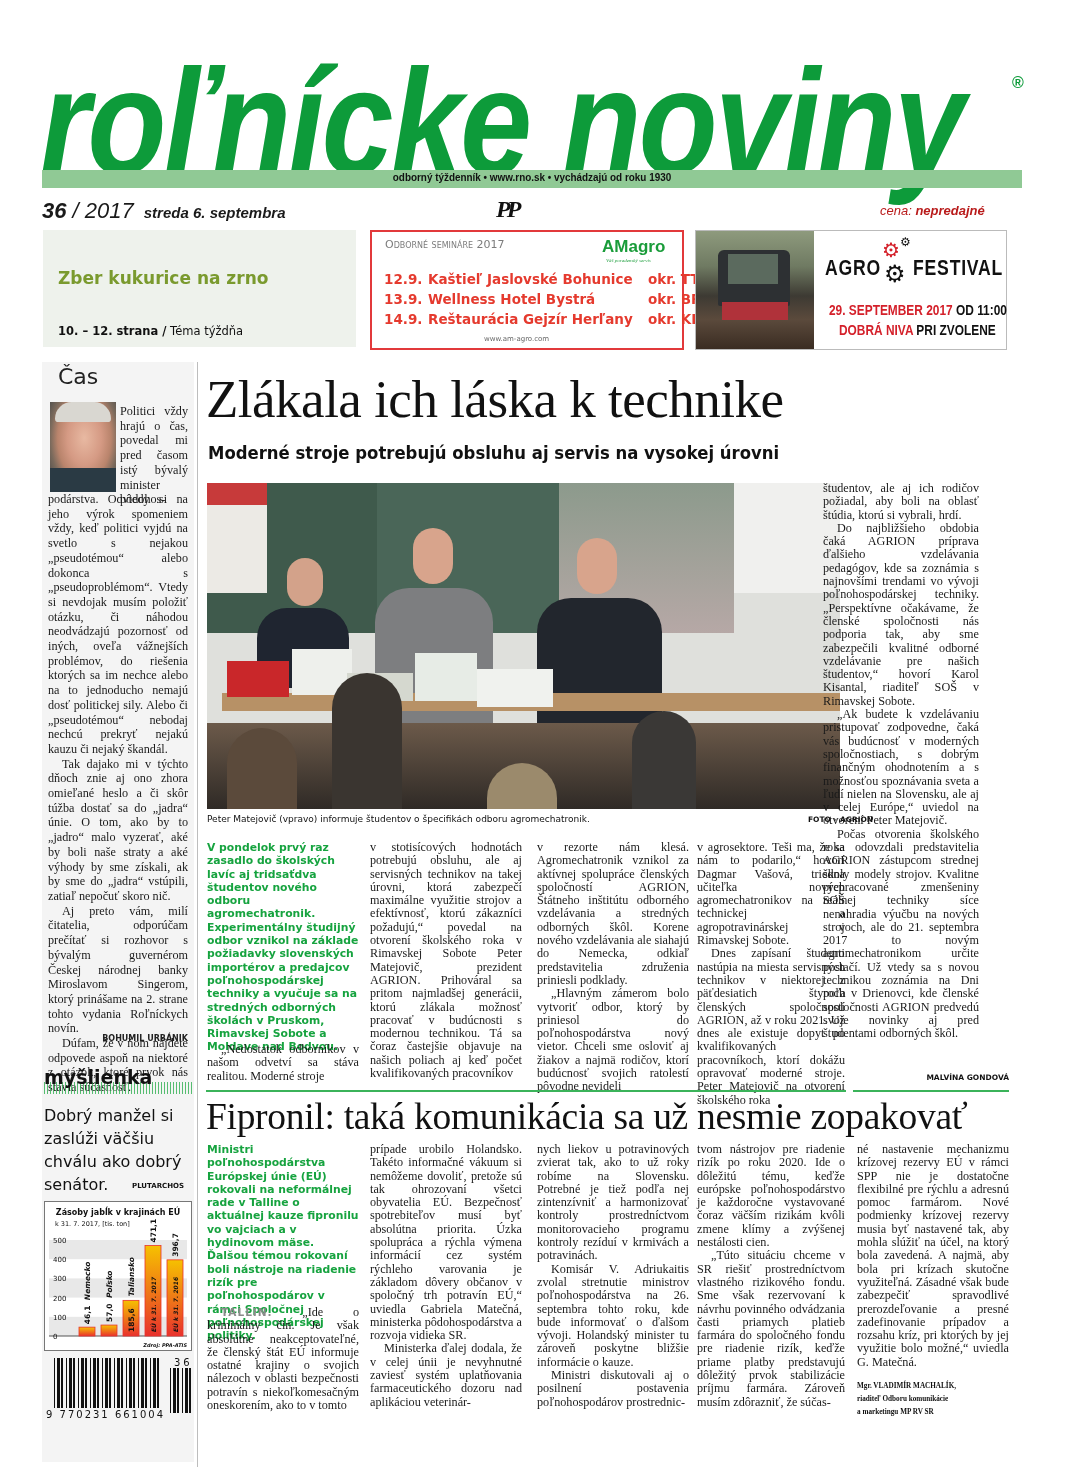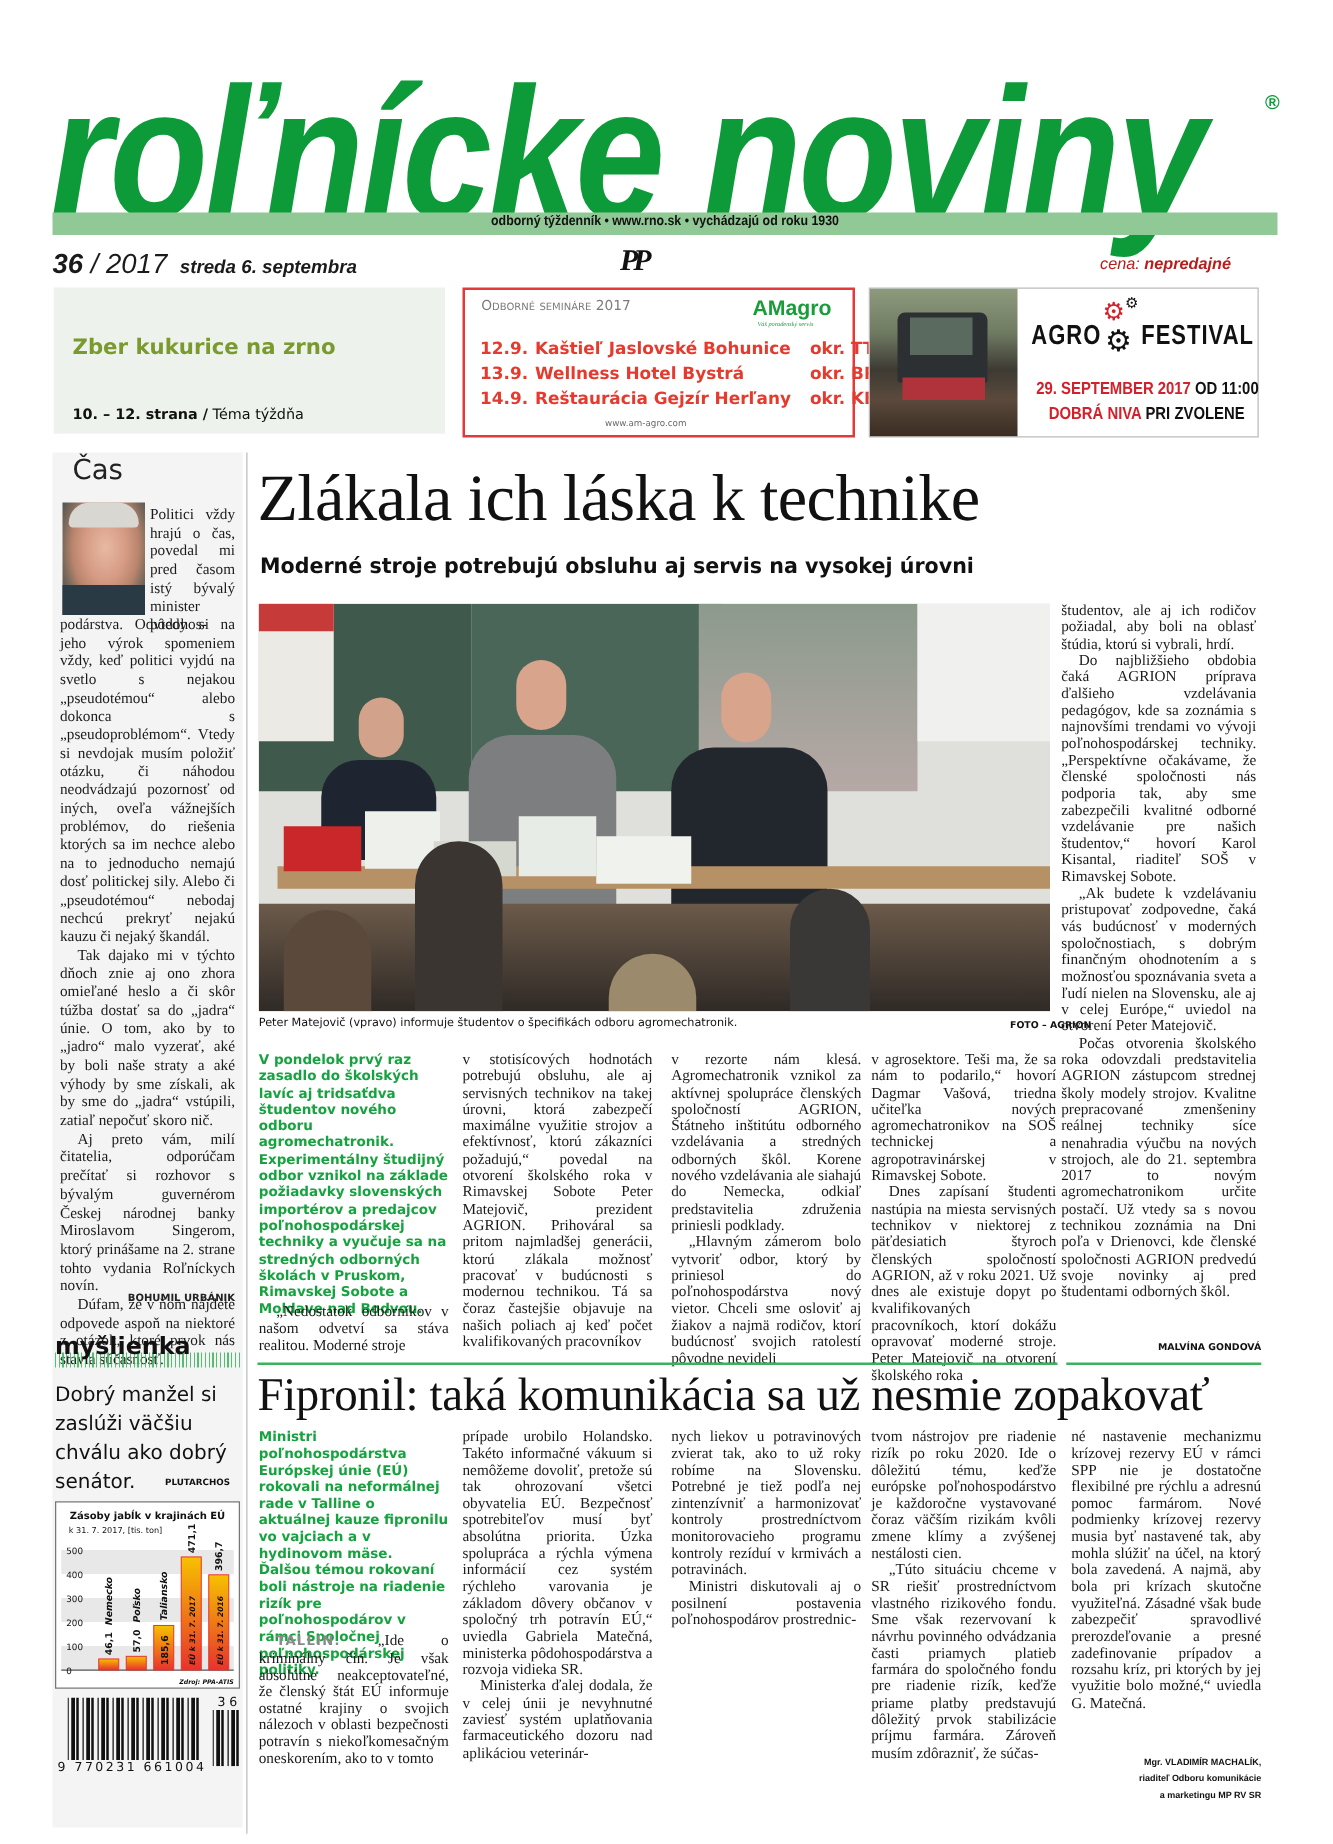--- a/index.html
+++ b/index.html
@@ -103,35 +103,35 @@
   .body-text { font-family: "Liberation Serif", serif; font-size: 12.2px; line-height: 13.3px; color: #1a1a1a; text-align: justify; }
   .body-text p { text-indent: 14px; }
   .body-text p.noindent { text-indent: 0; }
   .lead-green { font-family: "DejaVu Sans", sans-serif; font-weight: bold; font-size: 10.8px; line-height: 13.3px; color: #16a33f; }
 
   #a1-lead { left: 207px; top: 841px; width: 152px; }
   #a1-col1-rest { left: 207px; top: 1043px; width: 152px; }
   #a1-col2 { left: 370px; top: 841px; width: 152px; }
   #a1-col3 { left: 537px; top: 841px; width: 152px; }
   #a1-col4 { left: 697px; top: 841px; width: 148px; }
-  #a1-col5 { left: 849px; top: 482px; width: 156px; }
+  #a1-col5 { left: 823px; top: 482px; width: 156px; }
   #a1-author { left: 853px; top: 1073px; width: 156px; text-align: right; font-family: "DejaVu Sans", sans-serif; font-size: 7.5px; font-weight: bold; color: #111; }
 
   #green-rule { left: 206px; top: 1090px; width: 640px; height: 2px; background: #3bb35a; }
   #green-rule-2 { left: 853px; top: 1090px; width: 156px; height: 2px; background: #3bb35a; }
 
   
   #headline-2 { left: 206px; top: 1094px; font-family: "Liberation Serif", serif; font-size: 37.5px; line-height: 46px; color: #111; white-space: nowrap; letter-spacing: -0.3px; }
   #a2-lead { left: 207px; top: 1143px; width: 152px; }
   #a2-col1-rest { left: 207px; top: 1306px; width: 152px; }
   #a2-col2 { left: 370px; top: 1143px; width: 152px; }
   #a2-col3 { left: 537px; top: 1143px; width: 152px; }
   #a2-col4 { left: 697px; top: 1143px; width: 148px; }
   #a2-col5 { left: 857px; top: 1143px; width: 152px; }
-  #a2-author { left: 857px; top: 1380px; width: 152px; text-align: right; font-family: Liberation Sans, sans-serif; font-size: 7.2px; line-height: 13px; font-weight: bold; color: #111; margin-top: 23px; }
+  #a2-author { left: 857px; top: 1380px; width: 152px; text-align: left; font-family: Liberation Serif, serif; font-size: 7.2px; line-height: 13px; font-weight: bold; color: #111; }
   .dateline { font-family: "DejaVu Sans", sans-serif; font-weight: bold; color: #8a8a8a; letter-spacing: 1px; font-size: 10.5px; }
 </style>
 </head>
 <body>
 
 <div id="masthead-title" class="abs">roľnícke noviny</div>
 <div id="registered" class="abs">®</div>
 <div id="tagline-bar" class="abs"></div>
 <div id="tagline" class="abs">odborný týždenník • www.rno.sk • vychádzajú od roku 1930</div>
 
@@ -347,20 +347,21 @@
 <div id="a2-lead" class="abs lead-green">Ministri poľnohospodárstva Európskej únie (EÚ) rokovali na neformálnej rade v Talline o aktuálnej kauze fipronilu vo vajciach a v hydinovom mäse. Ďalšou témou rokovaní boli nástroje na riadenie rizík pre poľnohospodárov v rámci Spoločnej poľnohospodárskej politiky.</div>
 <div id="a2-col1-rest" class="abs body-text">
   <p><span class="dateline">TALLIN.</span><span> „Ide o kriminálny čin. Je však absolútne neakceptovateľné, že členský štát EÚ informuje ostatné krajiny o svojich nálezoch v oblasti bezpečnosti potravín s niekoľkomesačným oneskorením, ako to v tomto</span></p>
 </div>
 <div id="a2-col2" class="abs body-text">
   <p class="noindent">prípade urobilo Holandsko. Takéto informačné vákuum si nemôžeme dovoliť, pretože sú tak ohrozovaní všetci obyvatelia EÚ. Bezpečnosť spotrebiteľov musí byť absolútna priorita. Úzka spolupráca a rýchla výmena informácií cez systém rýchleho varovania je základom dôvery občanov v spoločný trh potravín EÚ,“ uviedla Gabriela Matečná, ministerka pôdohospodárstva a rozvoja vidieka SR.</p>
   <p>Ministerka ďalej dodala, že v celej únii je nevyhnutné zaviesť systém uplatňovania farmaceutického dozoru nad aplikáciou veterinár-</p>
 </div>
 <div id="a2-col3" class="abs body-text">
   <p class="noindent">nych liekov u potravinových zvierat tak, ako to už roky robíme na Slovensku. Potrebné je tiež podľa nej zintenzívniť a harmonizovať kontroly prostredníctvom monitorovacieho programu kontroly rezíduí v krmivách a potravinách.</p>
+  <p>Komisár V. Adriukaitis zvolal stretnutie ministrov poľnohospodárstva na 26. septembra tohto roku, kde bude informovať o ďalšom vývoji. Holandský minister tu zároveň poskytne bližšie informácie o kauze.</p>
   <p>Ministri diskutovali aj o posilnení postavenia poľnohospodárov prostrednic-</p>
 </div>
 <div id="a2-col4" class="abs body-text">
   <p class="noindent">tvom nástrojov pre riadenie rizík po roku 2020. Ide o dôležitú tému, keďže európske poľnohospodárstvo je každoročne vystavované čoraz väčším rizikám kvôli zmene klímy a zvýšenej nestálosti cien.</p>
   <p>„Túto situáciu chceme v SR riešiť prostredníctvom vlastného rizikového fondu. Sme však rezervovaní k návrhu povinného odvádzania časti priamych platieb farmára do spoločného fondu pre riadenie rizík, keďže priame platby predstavujú dôležitý prvok stabilizácie príjmu farmára. Zároveň musím zdôrazniť, že súčas-</p>
 </div>
 <div id="a2-col5" class="abs body-text">
   <p class="noindent">né nastavenie mechanizmu krízovej rezervy EÚ v rámci SPP nie je dostatočne flexibilné pre rýchlu a adresnú pomoc farmárom. Nové podmienky krízovej rezervy musia byť nastavené tak, aby mohla slúžiť na účel, na ktorý bola zavedená. A najmä, aby bola pri krízach skutočne využiteľná. Zásadné však bude zabezpečiť spravodlivé prerozdeľovanie a presné zadefinovanie prípadov a rozsahu kríz, pri ktorých by jej využitie bolo možné,“ uviedla G. Matečná.</p>
 </div>
 <div id="a2-author" class="abs">

